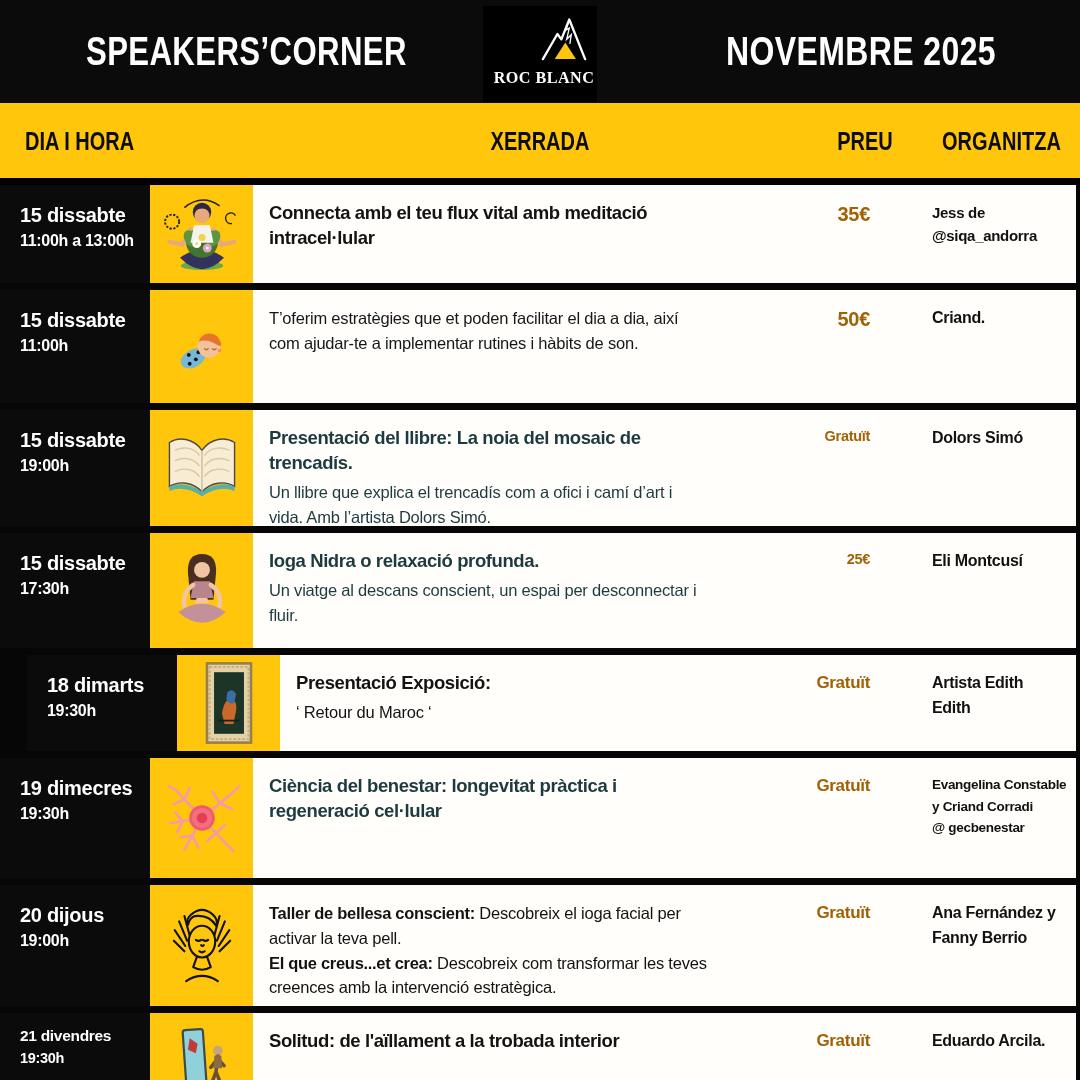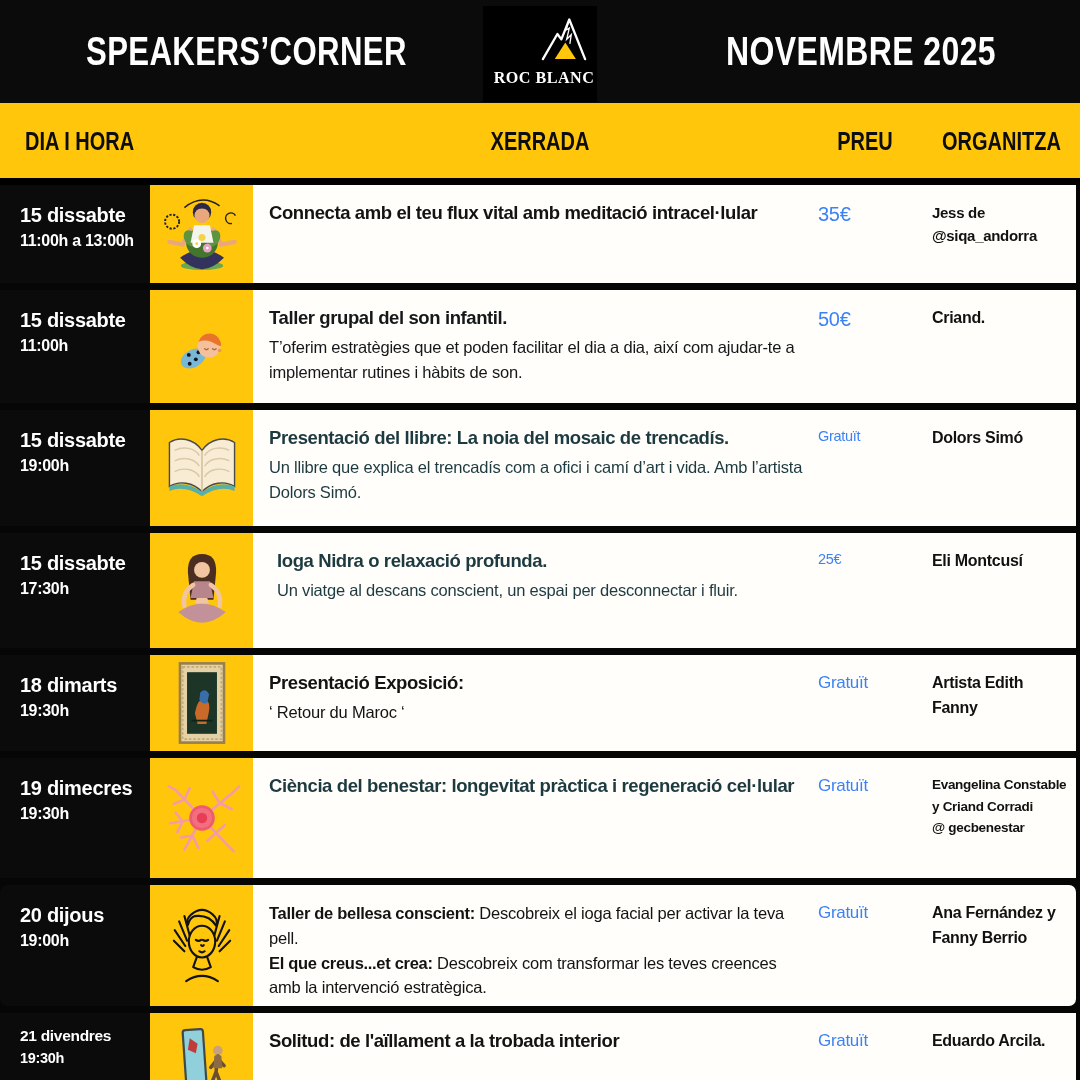--- a/index.html
+++ b/index.html
@@ -39,26 +39,26 @@
   .ch-org{left:942px;transform:scaleX(.8);transform-origin:left center;}
 
   
   .rows{}
   .row{display:flex;margin-bottom:7px;margin-right:4px;overflow:hidden;}
   .c-day{width:150px;min-width:150px;background:#0b0b0b;color:#fff;padding:19px 6px 0 20px;box-sizing:border-box;}
   .c-day .day{font-size:20px;font-weight:bold;letter-spacing:-.3px;margin-bottom:5px;white-space:nowrap;}
   .c-day .time{font-size:16px;font-weight:bold;letter-spacing:-.3px;white-space:nowrap;}
   .c-icon{width:103px;min-width:103px;background:#FFC60B;display:flex;align-items:center;justify-content:center;overflow:hidden;}
   .c-icon svg{width:88px;height:88px;}
-  .c-body{flex:1;background:#fffefa;display:flex;padding-top:16px;box-sizing:border-box;}
+  .c-body{flex:1;background:#fffefa;display:flex;padding-top:16px;box-sizing:border-box;gap:48px;}
   .c-talk{flex:1;padding:0 12px 0 16px;letter-spacing:-.2px;}
   .title-line{font-size:18.5px;font-weight:bold;line-height:1.35;margin-bottom:4px;letter-spacing:-.4px;}
   .desc-line{font-size:16.5px;line-height:1.5;letter-spacing:-.2px;}
   .desc-line b{letter-spacing:-.3px;}
-  .c-price{width:100px;min-width:100px;text-align:left;font-weight:normal;font-size:17px;color:#3b82f6;padding-top:2px;letter-spacing:-.3px;}
+  .c-price{width:100px;min-width:100px;text-align:right;font-weight:bold;font-size:17px;color:#a16207;padding-top:2px;letter-spacing:-.3px;}
   .c-org{width:158px;min-width:158px;padding:0 6px 0 14px;font-weight:bold;font-size:16px;color:#111;box-sizing:border-box;line-height:1.55;letter-spacing:-.3px;}
 
   
   .row:nth-child(1) .c-price,
   .row:nth-child(2) .c-price{font-size:20px;}
   .row:nth-child(3) .c-price,
   .row:nth-child(4) .c-price{font-size:14.5px;}
   .row:nth-child(1) .c-org{font-size:15px;}
   .row:nth-child(6) .c-org{font-size:13.5px;line-height:1.6;}
   .row:nth-child(8) .c-day .day{font-size:15.5px;}
@@ -144,21 +144,20 @@
   <circle cx="36" cy="69" r="2.2" fill="#15151e"></circle>
             <circle cx="46" cy="56" r="2.2" fill="#15151e"></circle>
   <circle cx="58" cy="49" r="13" fill="#f5c09c"></circle>
   <path d="M46 44 A13 13 0 0 1 71 44 Q74 52 66 47 Q56 40 46 44 Z" fill="#e8742c"></path>
   <path d="M53 52 q2 2 4 0 M62 52 q2 2 4 0" stroke="#b06a36" stroke-width="1.6" fill="none" stroke-linecap="round"></path>
   <circle cx="70" cy="54" r="2" fill="#e8955c"></circle>
 </svg>
         </div>
     <div class="c-body">
       <div class="c-talk" style="color: rgb(21, 24, 26);">
-            <div class="title-line">Taller grupal del son infantil.</div>
             <div class="desc-line">T’oferim estratègies que et poden facilitar el dia a dia, així com ajudar-te a implementar rutines i hàbits de son.</div>
           </div>
       <div class="c-price">50€</div>
       <div class="c-org">
             <div>Criand.</div>
           </div>
     </div>
   </div>
       <div class="row" style="height: 116px;">
     <div class="c-day">
@@ -194,31 +193,31 @@
   <path d="M50 8 Q33 8 34 29 L37 60 H63 L66 29 Q67 8 50 8 Z" fill="#4a2e20"></path>
   <circle cx="50" cy="26" r="9" fill="#f2c5a2"></circle>
   <path d="M41 23 a9 8 0 0 1 18 0 l1 -5 a11 9 0 0 0 -20 0 Z" fill="#4a2e20"></path>
   <path d="M41 39 H59 L63 58 H37 Z" fill="#b8858d"></path>
   <path d="M40 43 Q27 52 30 67 M60 43 Q73 52 70 67" stroke="#f2c5a2" stroke-width="5" fill="none" stroke-linecap="round"></path>
   <path d="M23 74 Q50 55 77 74 Q64 86 50 86 Q36 86 23 74 Z" fill="#c29199"></path>
   <path d="M44 58 h12 l2 6 h-16 Z" fill="#f2c5a2"></path>
 </svg>
         </div>
     <div class="c-body">
-      <div class="c-talk" style="color: rgb(29, 58, 64); margin-left: 8px;">
+      <div class="c-talk" style="color: rgb(29, 58, 64);">
             <div class="title-line">Ioga Nidra o relaxació profunda.</div>
             <div class="desc-line">Un viatge al descans conscient, un espai per desconnectar i fluir.</div>
           </div>
       <div class="c-price">25€</div>
       <div class="c-org">
             <div>Eli Montcusí</div>
           </div>
     </div>
   </div>
-      <div class="row" style="height: 96px;">
+      <div class="row" style="height: 96px; margin-left: 27px;">
     <div class="c-day">
       <div class="day">18 dimarts</div>
       <div class="time">19:30h</div>
     </div>
     <div class="c-icon">
           <svg viewBox="0 0 100 100">
   <rect x="25" y="5" width="50" height="90" fill="#e4d2a6" stroke="#9a7f4e" stroke-width="3"></rect>
   <rect x="28" y="9" width="44" height="82" fill="none" stroke="#c4ac77" stroke-width="2" stroke-dasharray="3 2"></rect>
   <rect x="33" y="15" width="34" height="70" fill="#1c3527"></rect>
   <path d="M42 62 Q45 44 53 46 Q61 48 57 64 L55 74 H45 Z" fill="#c96a2a"></path>
@@ -227,21 +226,21 @@
 </svg>
         </div>
     <div class="c-body">
       <div class="c-talk" style="color: rgb(19, 19, 19);">
             <div class="title-line">Presentació Exposició:</div>
             <div class="desc-line">‘ Retour du Maroc ‘</div>
           </div>
       <div class="c-price">Gratuït</div>
       <div class="c-org">
             <div>Artista Edith</div>
-            <div>Fanny</div>
+            <div>Edith</div>
           </div>
     </div>
   </div>
       <div class="row" style="height: 120px;">
     <div class="c-day">
       <div class="day">19 dimecres</div>
       <div class="time">19:30h</div>
     </div>
     <div class="c-icon">
           <svg viewBox="0 0 100 100" fill="none" stroke="#f49ca6" stroke-width="3" stroke-linecap="round">
@@ -259,21 +258,21 @@
             <div class="title-line">Ciència del benestar: longevitat pràctica i regeneració cel·lular</div>
           </div>
       <div class="c-price">Gratuït</div>
       <div class="c-org">
             <div>Evangelina Constable</div>
             <div>y Criand Corradi</div>
             <div>@ gecbenestar</div>
           </div>
     </div>
   </div>
-      <div class="row" style="height: 121px; border-radius: 7px;">
+      <div class="row" style="height: 121px;">
     <div class="c-day">
       <div class="day">20 dijous</div>
       <div class="time">19:00h</div>
     </div>
     <div class="c-icon">
           <svg viewBox="0 0 100 100" fill="none" stroke="#121212" stroke-width="2.4" stroke-linecap="round" stroke-linejoin="round">
   <path d="M38 14 Q50 4 62 14 Q69 20 66 27 Q58 14 42 16 Q36 18 34 26 Q31 20 38 14 Z"></path>
   <ellipse cx="50" cy="45" rx="15" ry="18"></ellipse>
   <path d="M43 43 q3 2.5 6 0 M51 43 q3 2.5 6 0"></path>
   <path d="M49 49 q1.5 2 3 0"></path>

